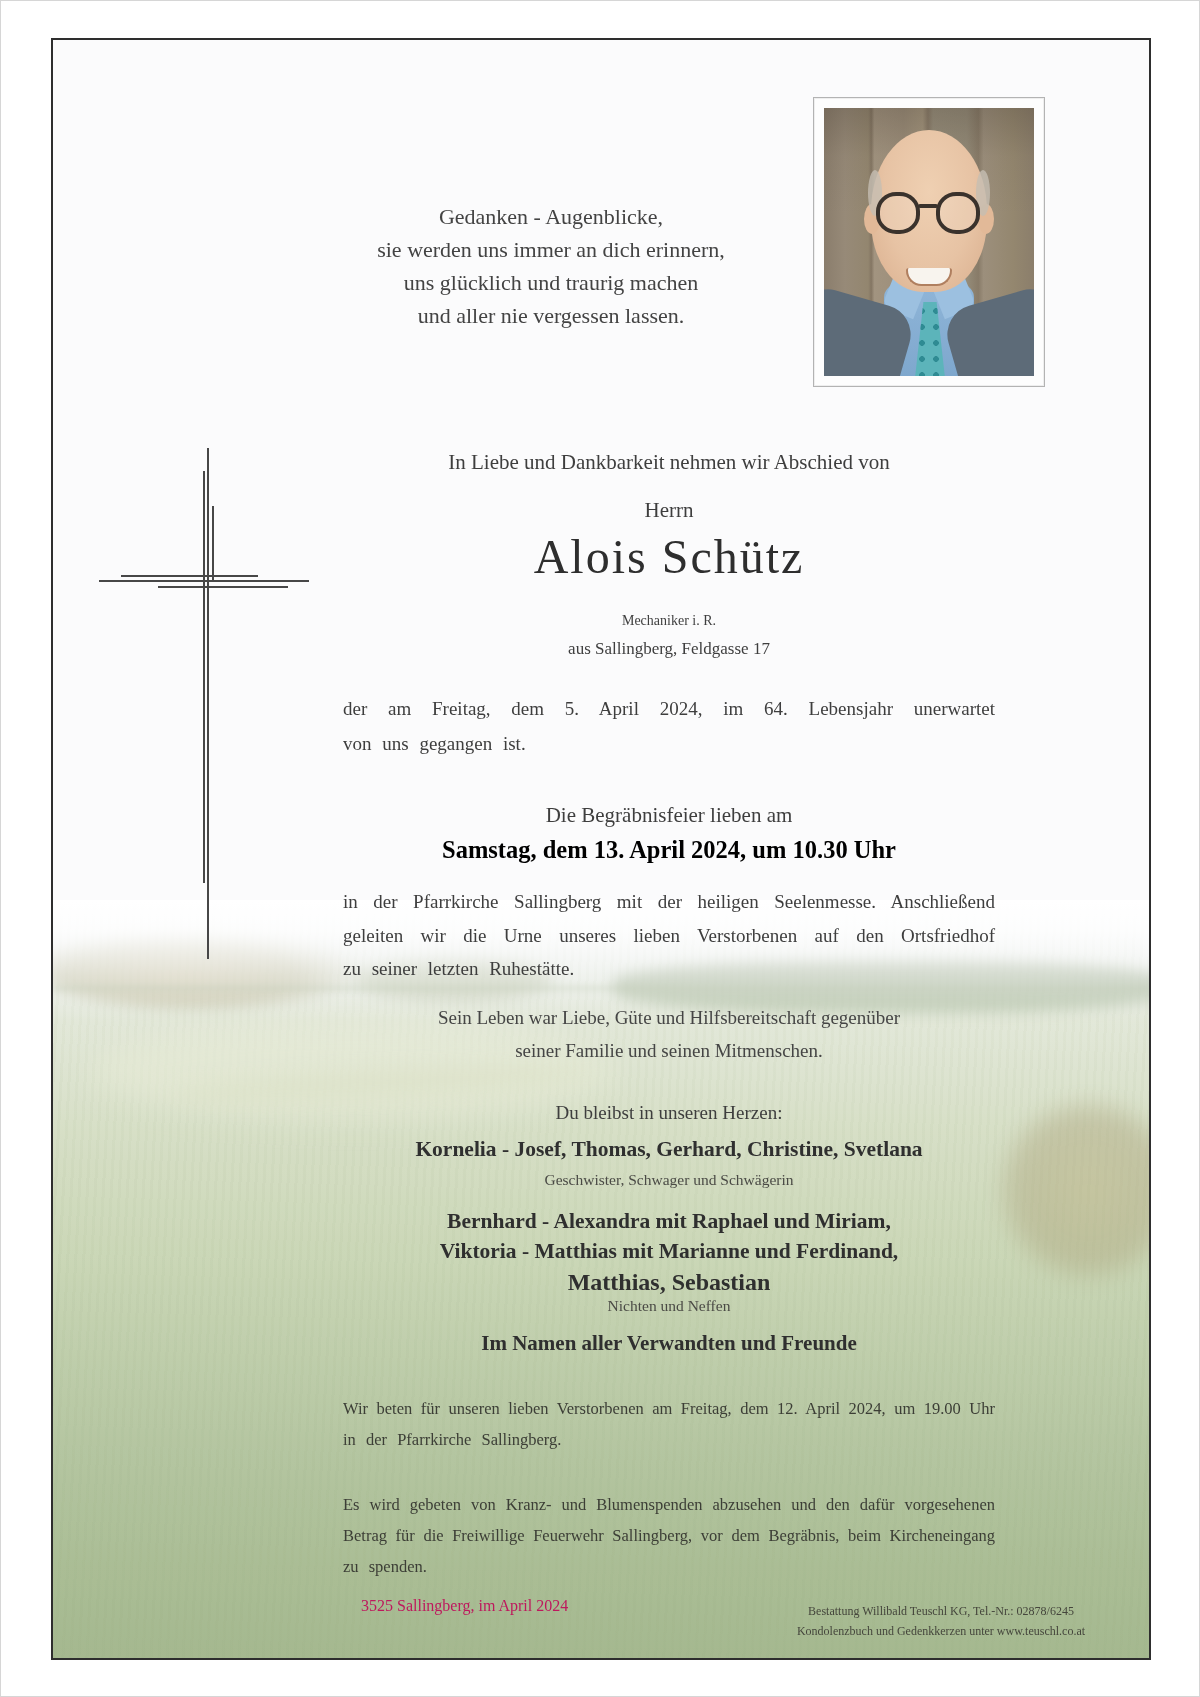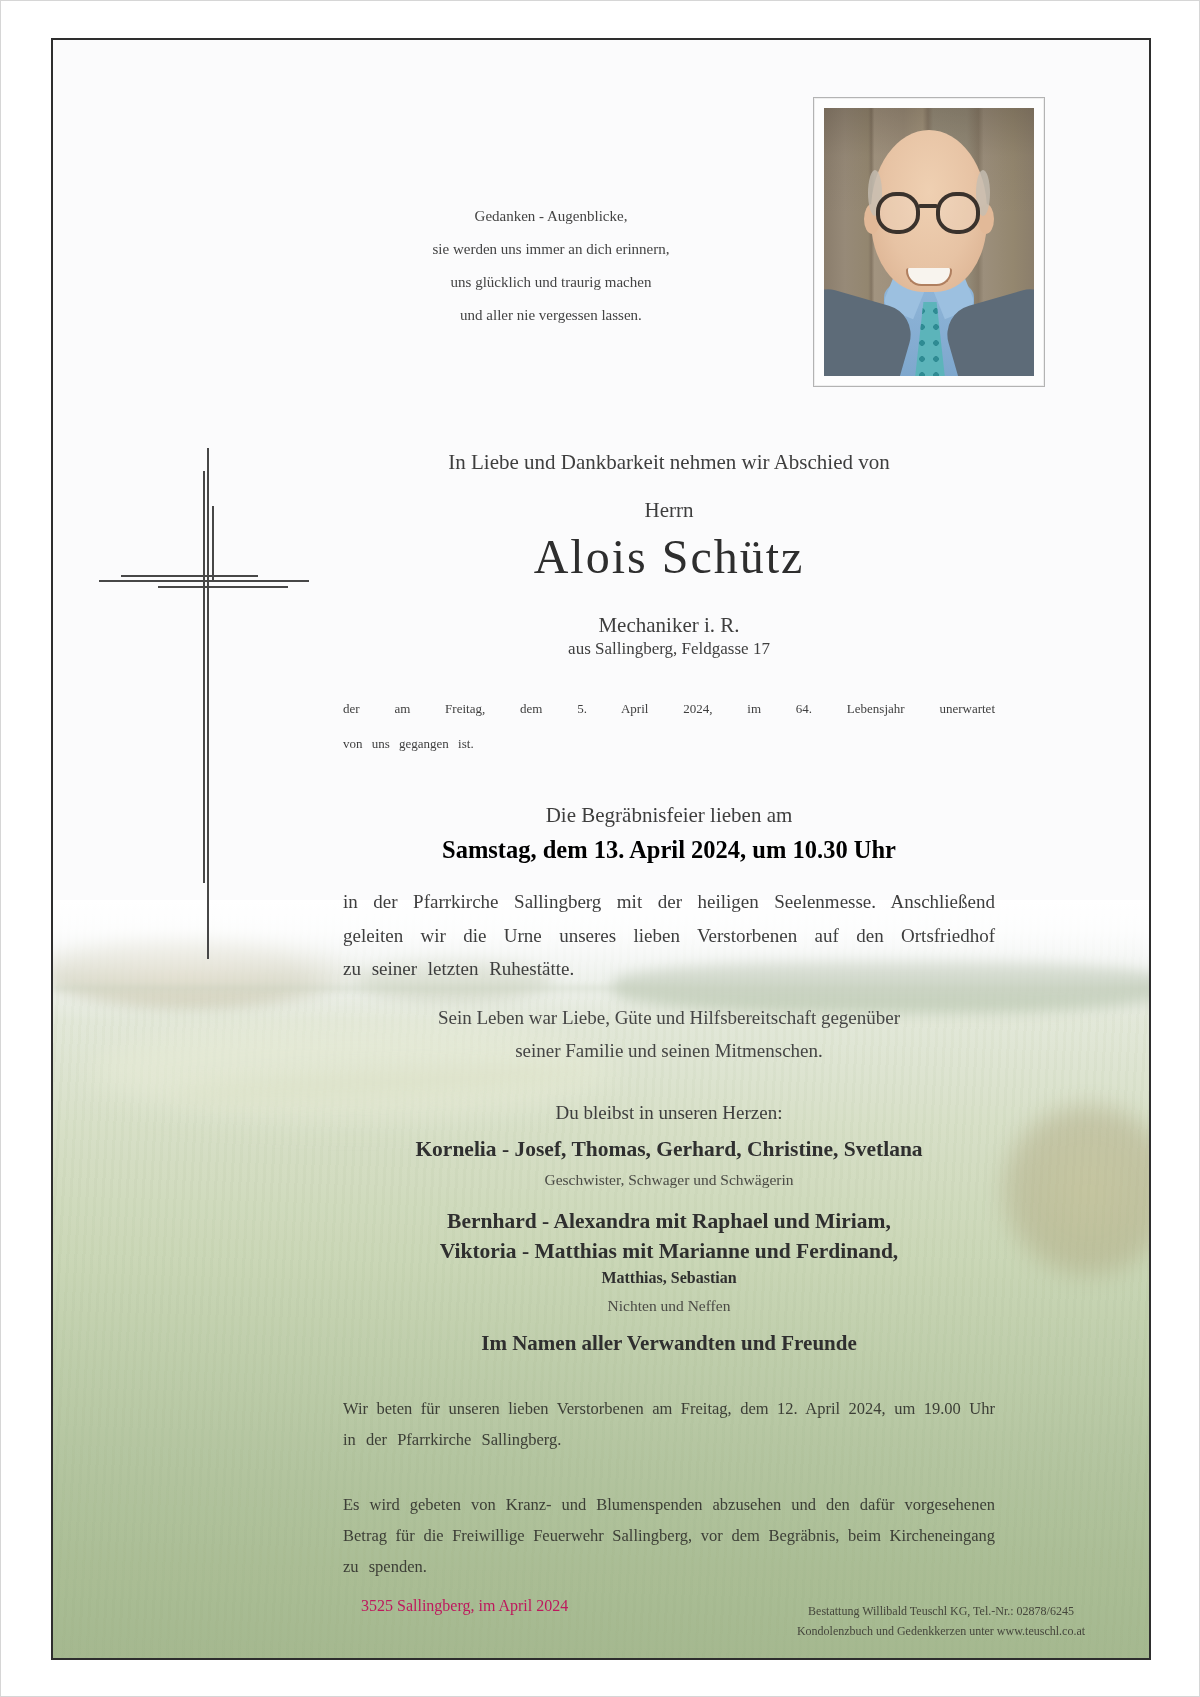--- a/index.html
+++ b/index.html
@@ -82,39 +82,39 @@
   .hair-l{left:44px;top:62px;width:14px;height:46px;background:#c5beb3;border-radius:50%;opacity:.8;}
   .hair-r{left:152px;top:62px;width:14px;height:46px;background:#c5beb3;border-radius:50%;opacity:.8;}
   .lens-l{left:52px;top:84px;width:44px;height:42px;border:4px solid #3a322c;border-radius:46%;box-sizing:border-box;background:rgba(255,255,255,.12);}
   .lens-r{left:112px;top:84px;width:44px;height:42px;border:4px solid #3a322c;border-radius:46%;box-sizing:border-box;background:rgba(255,255,255,.12);}
   .bridge{left:94px;top:96px;width:20px;height:4px;background:#3a322c;border-radius:2px;}
   .smile{left:82px;top:160px;width:46px;height:18px;background:#f8f4ee;border:2px solid #b07f5f;border-top:none;border-radius:4px 4px 24px 24px;box-sizing:border-box;}
 
   
   .t{position:absolute;z-index:4;}
   .center{text-align:center;}
-  .poem{left:270px;top:199px;width:560px;font-size:15px;line-height:33px;color:#434343;}
+  .poem{left:270px;top:199px;width:560px;font-size:22px;line-height:33px;color:#434343;}
   .intro{left:342px;top:449px;width:652px;font-size:21px;}
   .salutation{left:342px;top:497px;width:652px;font-size:21px;}
   .name{left:342px;top:528px;width:652px;font-size:48px;font-weight:400;letter-spacing:2px;color:#2e2e2e;}
-  .profession{left:342px;top:612px;width:652px;font-size:21px;}
+  .profession{left:342px;top:612px;width:652px;font-size:14px;}
   .origin{left:342px;top:638px;width:652px;font-size:17px;}
   .jpara span{display:block;text-align:justify;text-align-last:justify;white-space:nowrap;}
   .jpara span.spread{text-align-last:left;word-spacing:6px;}
-  .death{left:342px;top:690px;width:652px;font-size:13px;line-height:35px;}
+  .death{left:342px;top:690px;width:652px;font-size:19px;line-height:35px;}
   .funeral-intro{left:342px;top:802px;width:652px;font-size:21px;}
   .funeral-date{left:342px;top:835px;width:652px;font-size:24.5px;font-weight:700;color:#000000;}
   .funeral-details{left:342px;top:884px;width:652px;font-size:19px;line-height:33.5px;}
   .tribute{left:342px;top:1000px;width:652px;font-size:19px;line-height:33px;color:#454545;}
   .hearts{left:342px;top:1101px;width:652px;font-size:19px;}
   .g1names{left:322px;top:1136px;width:692px;font-size:21.5px;font-weight:700;color:#2f2f2f;}
   .g1rel{left:342px;top:1170px;width:652px;font-size:15.5px;color:#4a4a45;}
   .g2l1{left:342px;top:1208px;width:652px;font-size:21.5px;font-weight:700;color:#2f2f2f;}
   .g2l2{left:342px;top:1238px;width:652px;font-size:21.5px;font-weight:700;color:#2f2f2f;}
-  .g2l3{left:342px;top:1268px;width:652px;font-size:16px;font-weight:700;color:#2f2f2f;}
+  .g2l3{left:342px;top:1268px;width:652px;font-size:24px;font-weight:700;color:#2f2f2f;}
   .g2rel{left:342px;top:1296px;width:652px;font-size:15.5px;color:#4a4a45;}
   .closing{left:342px;top:1330px;width:652px;font-size:21px;font-weight:700;color:#2f2f2f;}
   .prayer{left:342px;top:1392px;width:652px;font-size:16.5px;line-height:31px;color:#3c3e36;}
   .donation{left:342px;top:1488px;width:652px;font-size:16.5px;line-height:31px;color:#3c3e36;}
   .footer-left{left:360px;top:1596px;width:420px;font-size:16px;color:#be185d;text-align:left;}
   .footer-right{left:780px;top:1600px;width:320px;font-size:12px;line-height:20px;color:#45463c;text-align:center;}
 </style>
 </head>
 <body>
 

